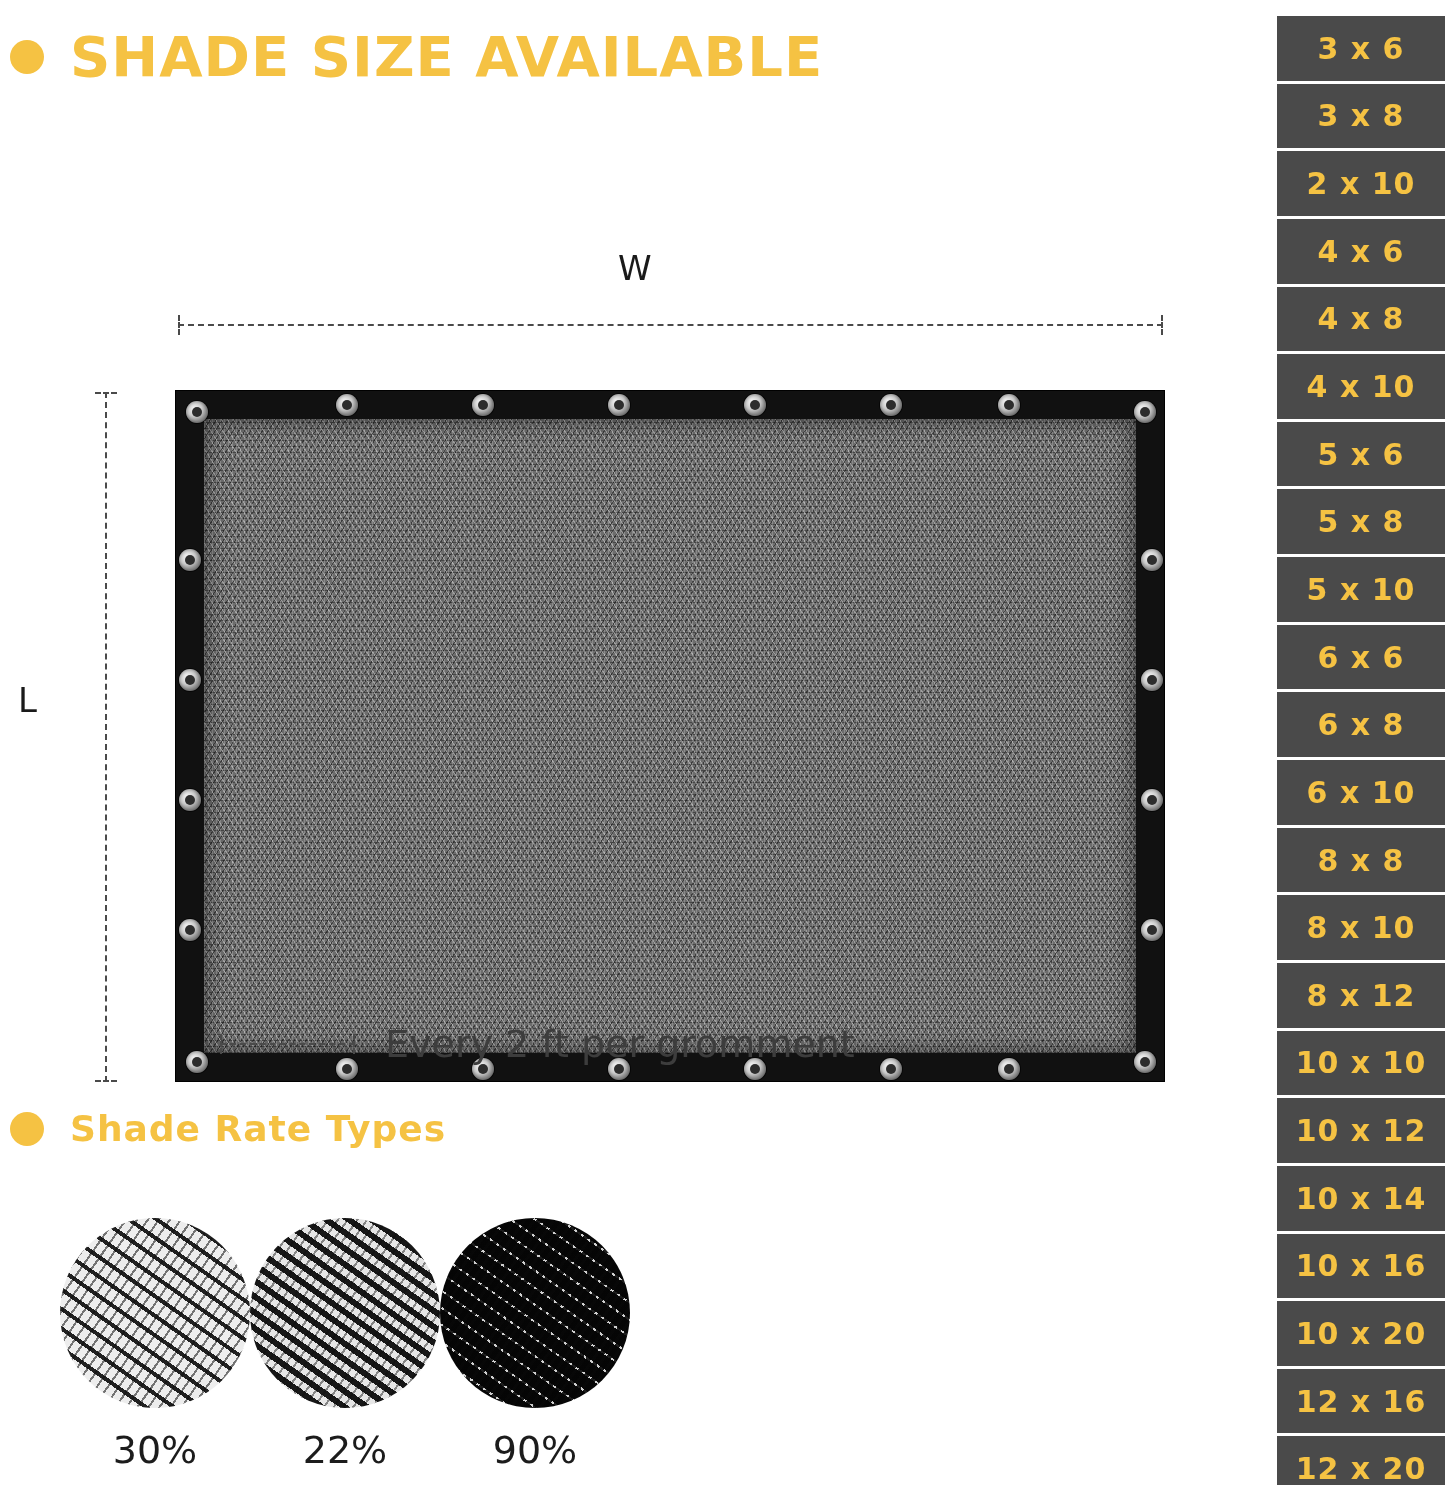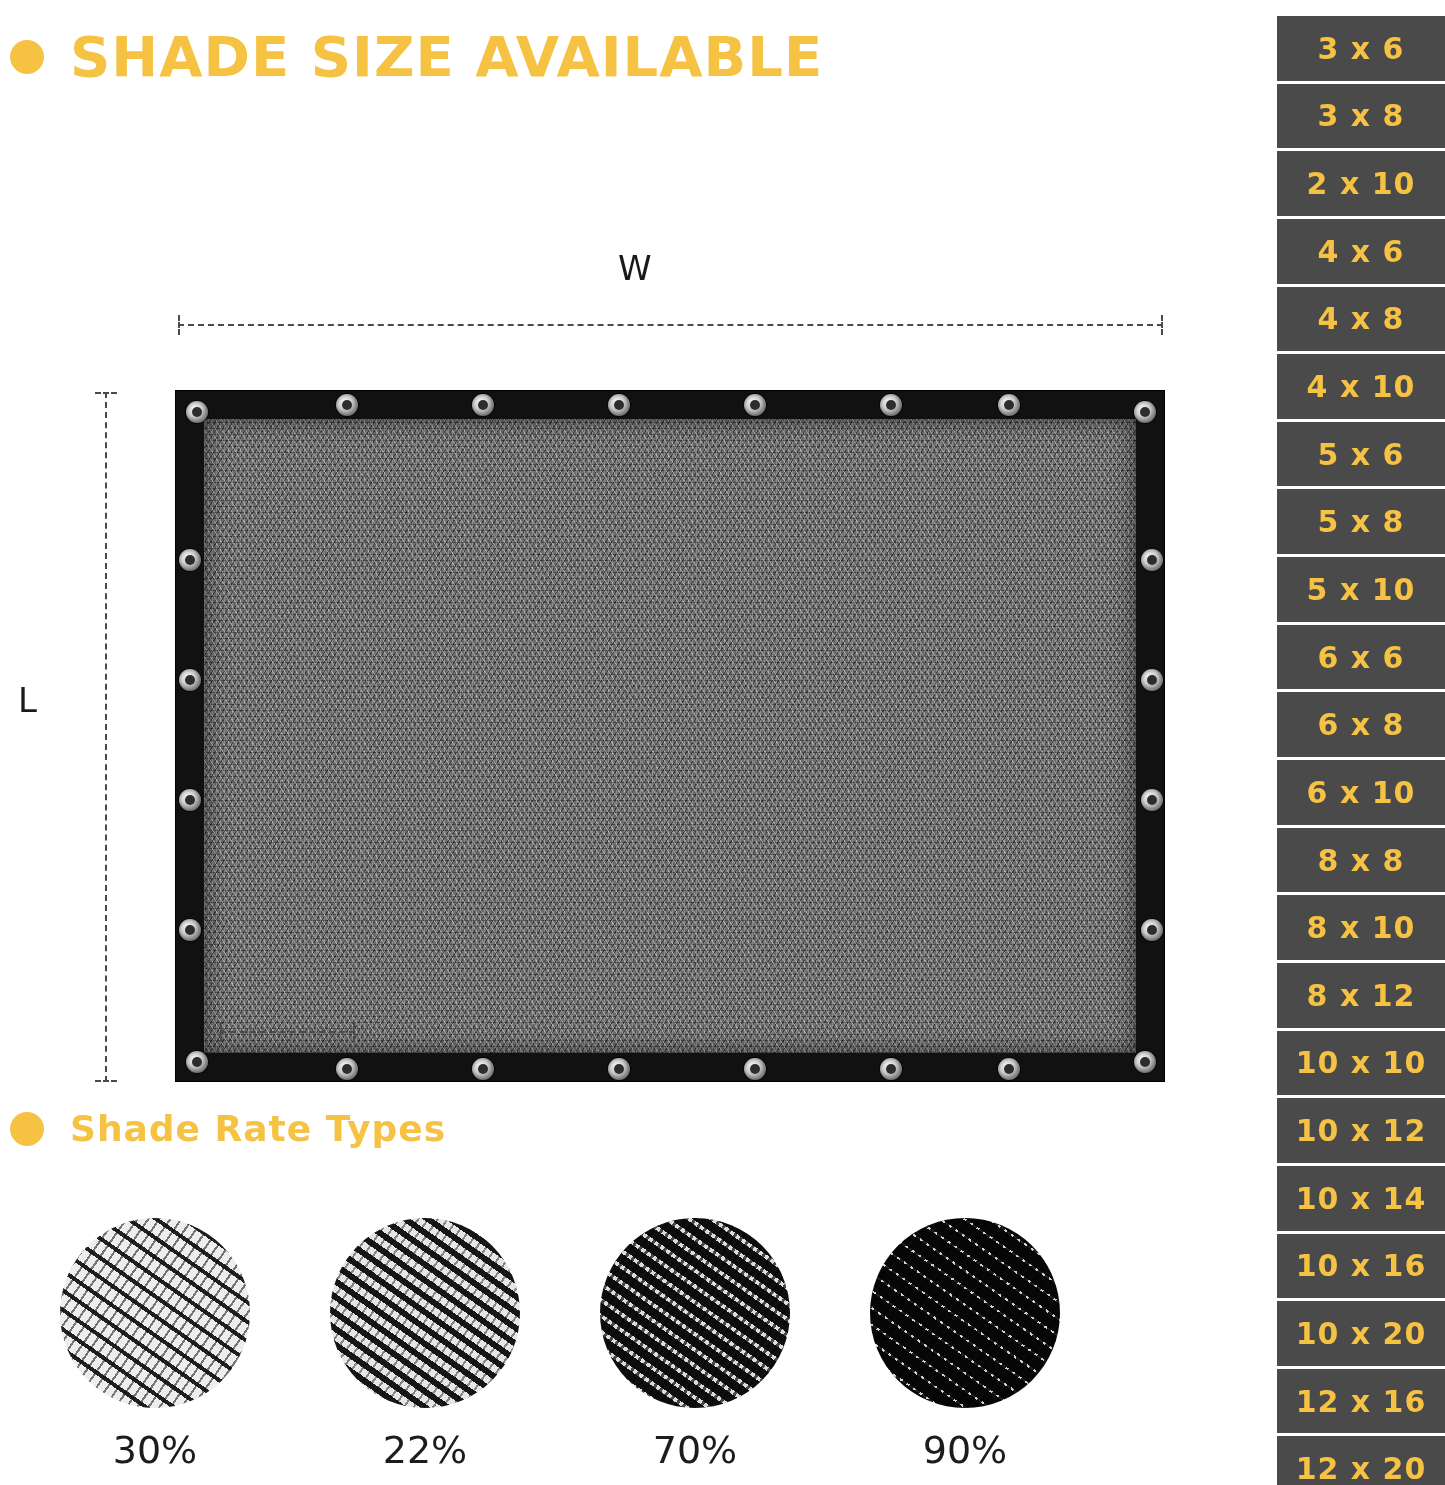--- a/index.html
+++ b/index.html
@@ -223,21 +223,20 @@
   }
 
   
   #shade-rates {
     position: absolute;
     left: 60px;
     top: 1218px;
     width: 1130px;
     display: flex;
     justify-content: flex-start;
-    gap: 80px;
   }
   .rate-item {
     width: 190px;
     display: flex;
     flex-direction: column;
     align-items: center;
   }
   .rate-circle {
     width: 190px;
     height: 190px;
@@ -335,39 +334,36 @@
     <div class="grommet" style="left:965px; top:528px;"></div>
   </div>
 </div>
 
 <div id="grommet-note">
   <div id="grommet-dim">
     <div class="tick left"></div>
     <div class="line"></div>
     <div class="tick right"></div>
   </div>
+  <div class="note-text">Every 2 ft per gromment</div>
 </div>
 
 <div class="heading-row" id="heading-2">
   <span class="bullet-dot"></span>
   <span class="heading-text">Shade Rate Types</span>
 </div>
 
 <div id="shade-rates">
     <div class="rate-item">
       <div class="rate-circle r30"></div>
       <div class="rate-label">30%</div>
     </div>
     <div class="rate-item">
       <div class="rate-circle r50"></div>
       <div class="rate-label">22%</div>
-    </div>
-    <div class="rate-item">
-      <div class="rate-circle r70"></div>
-      <div class="rate-label">70%</div>
     </div>
     <div class="rate-item">
       <div class="rate-circle r90"></div>
       <div class="rate-label">90%</div>
     </div>
   </div>
 
 <div id="size-list">
     <div class="size-chip">3 x 6</div>
     <div class="size-chip">3 x 8</div>

